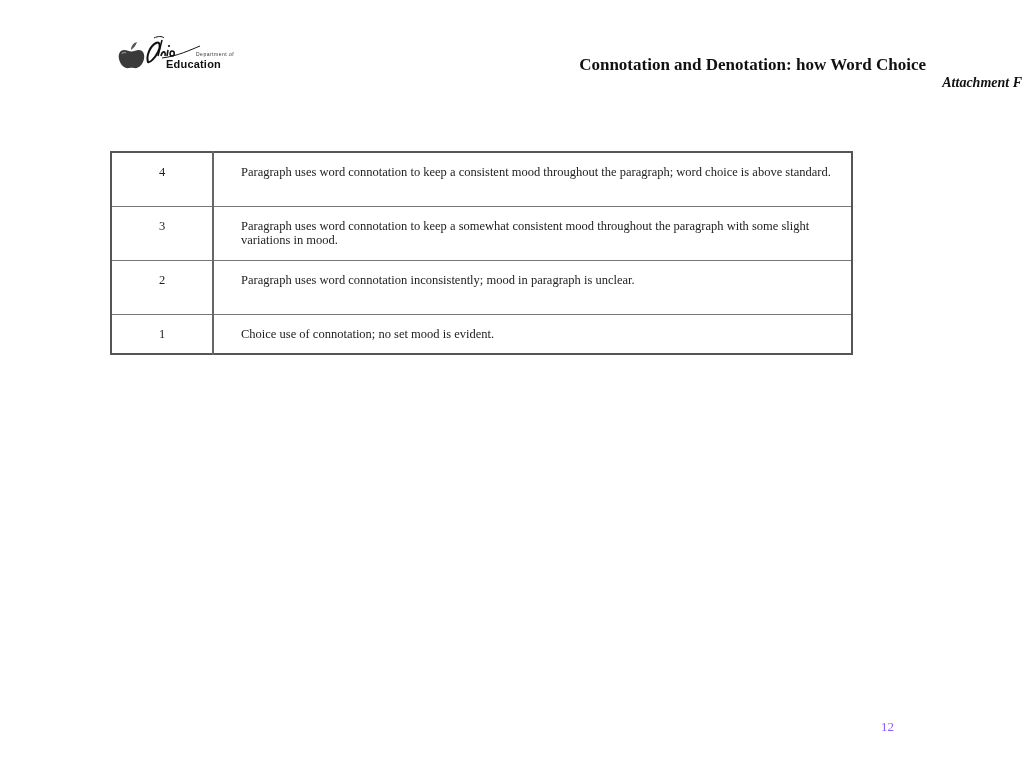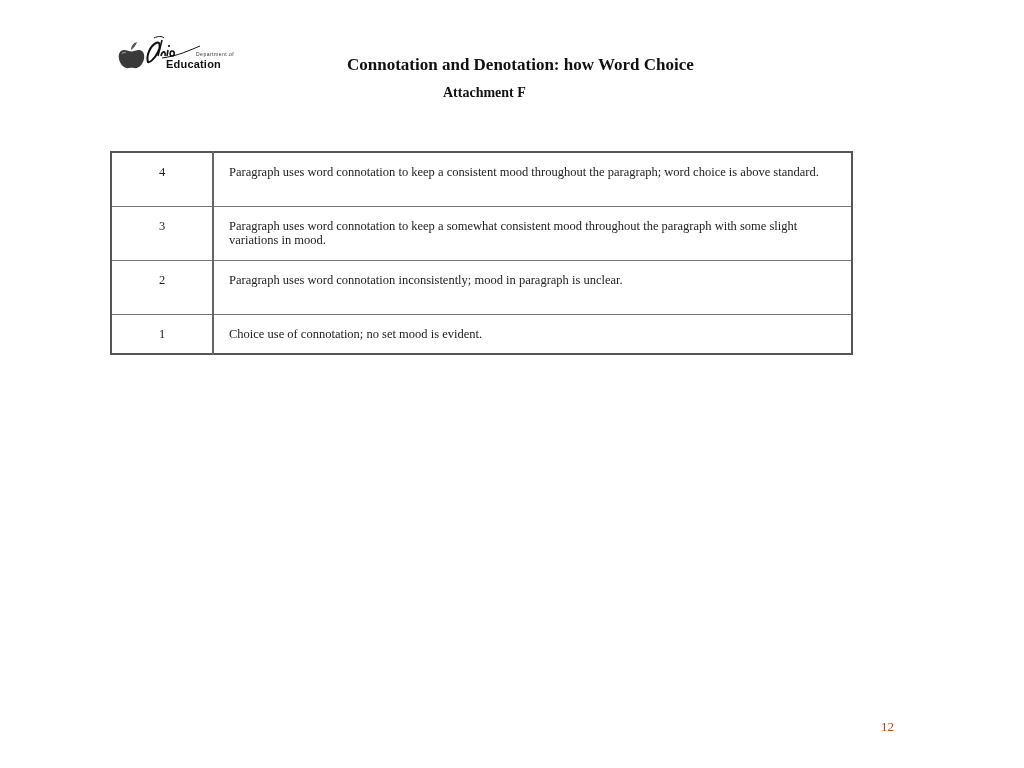--- a/index.html
+++ b/index.html
@@ -37,40 +37,41 @@
       position: absolute;
       left: 78px;
       top: 17px;
       font-family: "Liberation Sans", sans-serif;
       font-size: 5px;
       color: #333;
       letter-spacing: 0.5px;
     }
     .title-block {
       position: absolute;
-      left: 347px;
+      left: 356px;
       top: 55px;
       width: 570px;
+      text-align: right;
     }
     .title-line {
       font-weight: bold;
       font-size: 17px;
       line-height: 19px;
       white-space: nowrap;
       color: #111;
     }
     .sub-line {
       font-weight: bold;
       font-size: 14px;
       line-height: 15px;
       white-space: nowrap;
       color: #111;
       position: relative;
     }
-    .sub-1 { left: 96px; margin-top: 11px; }
+    .sub-1 { left: 96px; margin-top: 1px; font-style: italic; }
     .sub-2 { left: 22px; }
     .sub-3 { left: 73px; }
 
     table.rubric {
       position: absolute;
       left: 110px;
       top: 151px;
       width: 743px;
       border-collapse: collapse;
       border: 2px solid #555;
@@ -82,31 +83,31 @@
       line-height: 14px;
       color: #222;
     }
     table.rubric td.score {
       width: 98px;
       text-align: center;
       padding-top: 12px;
       border-right: 2px solid #666;
     }
     table.rubric td.desc {
-      padding: 12px 8px 0 15px;
+      padding: 12px 8px 0 27px;
     }
     table.rubric tr { height: 54px; }
     table.rubric tr.last { height: 40px; }
 
     .page-number {
       position: absolute;
       left: 881px;
       top: 719px;
       font-size: 13px;
-      color: #c2410c;
+      color: #8b5cf6;
     }
   </style>
 </head>
 <body>
 
 <div class="logo">
   <svg width="145" height="40" viewBox="0 0 145 40">
 
     <path d="M6 16 C2 16 0 20 1 25 C2 30 6 35 11 34 C13 33.5 14 33.5 16 34 C21 35 25 30 26 25 C27 20 25 16 21 16 C18 16 16 17.5 13.5 17.5 C11 17.5 9 16 6 16 Z" fill="#3a3a3a"></path>
     <path d="M13 16 C13 12 15 9 19 8 C18 11 16 14 13 16 Z" fill="#555"></path>

